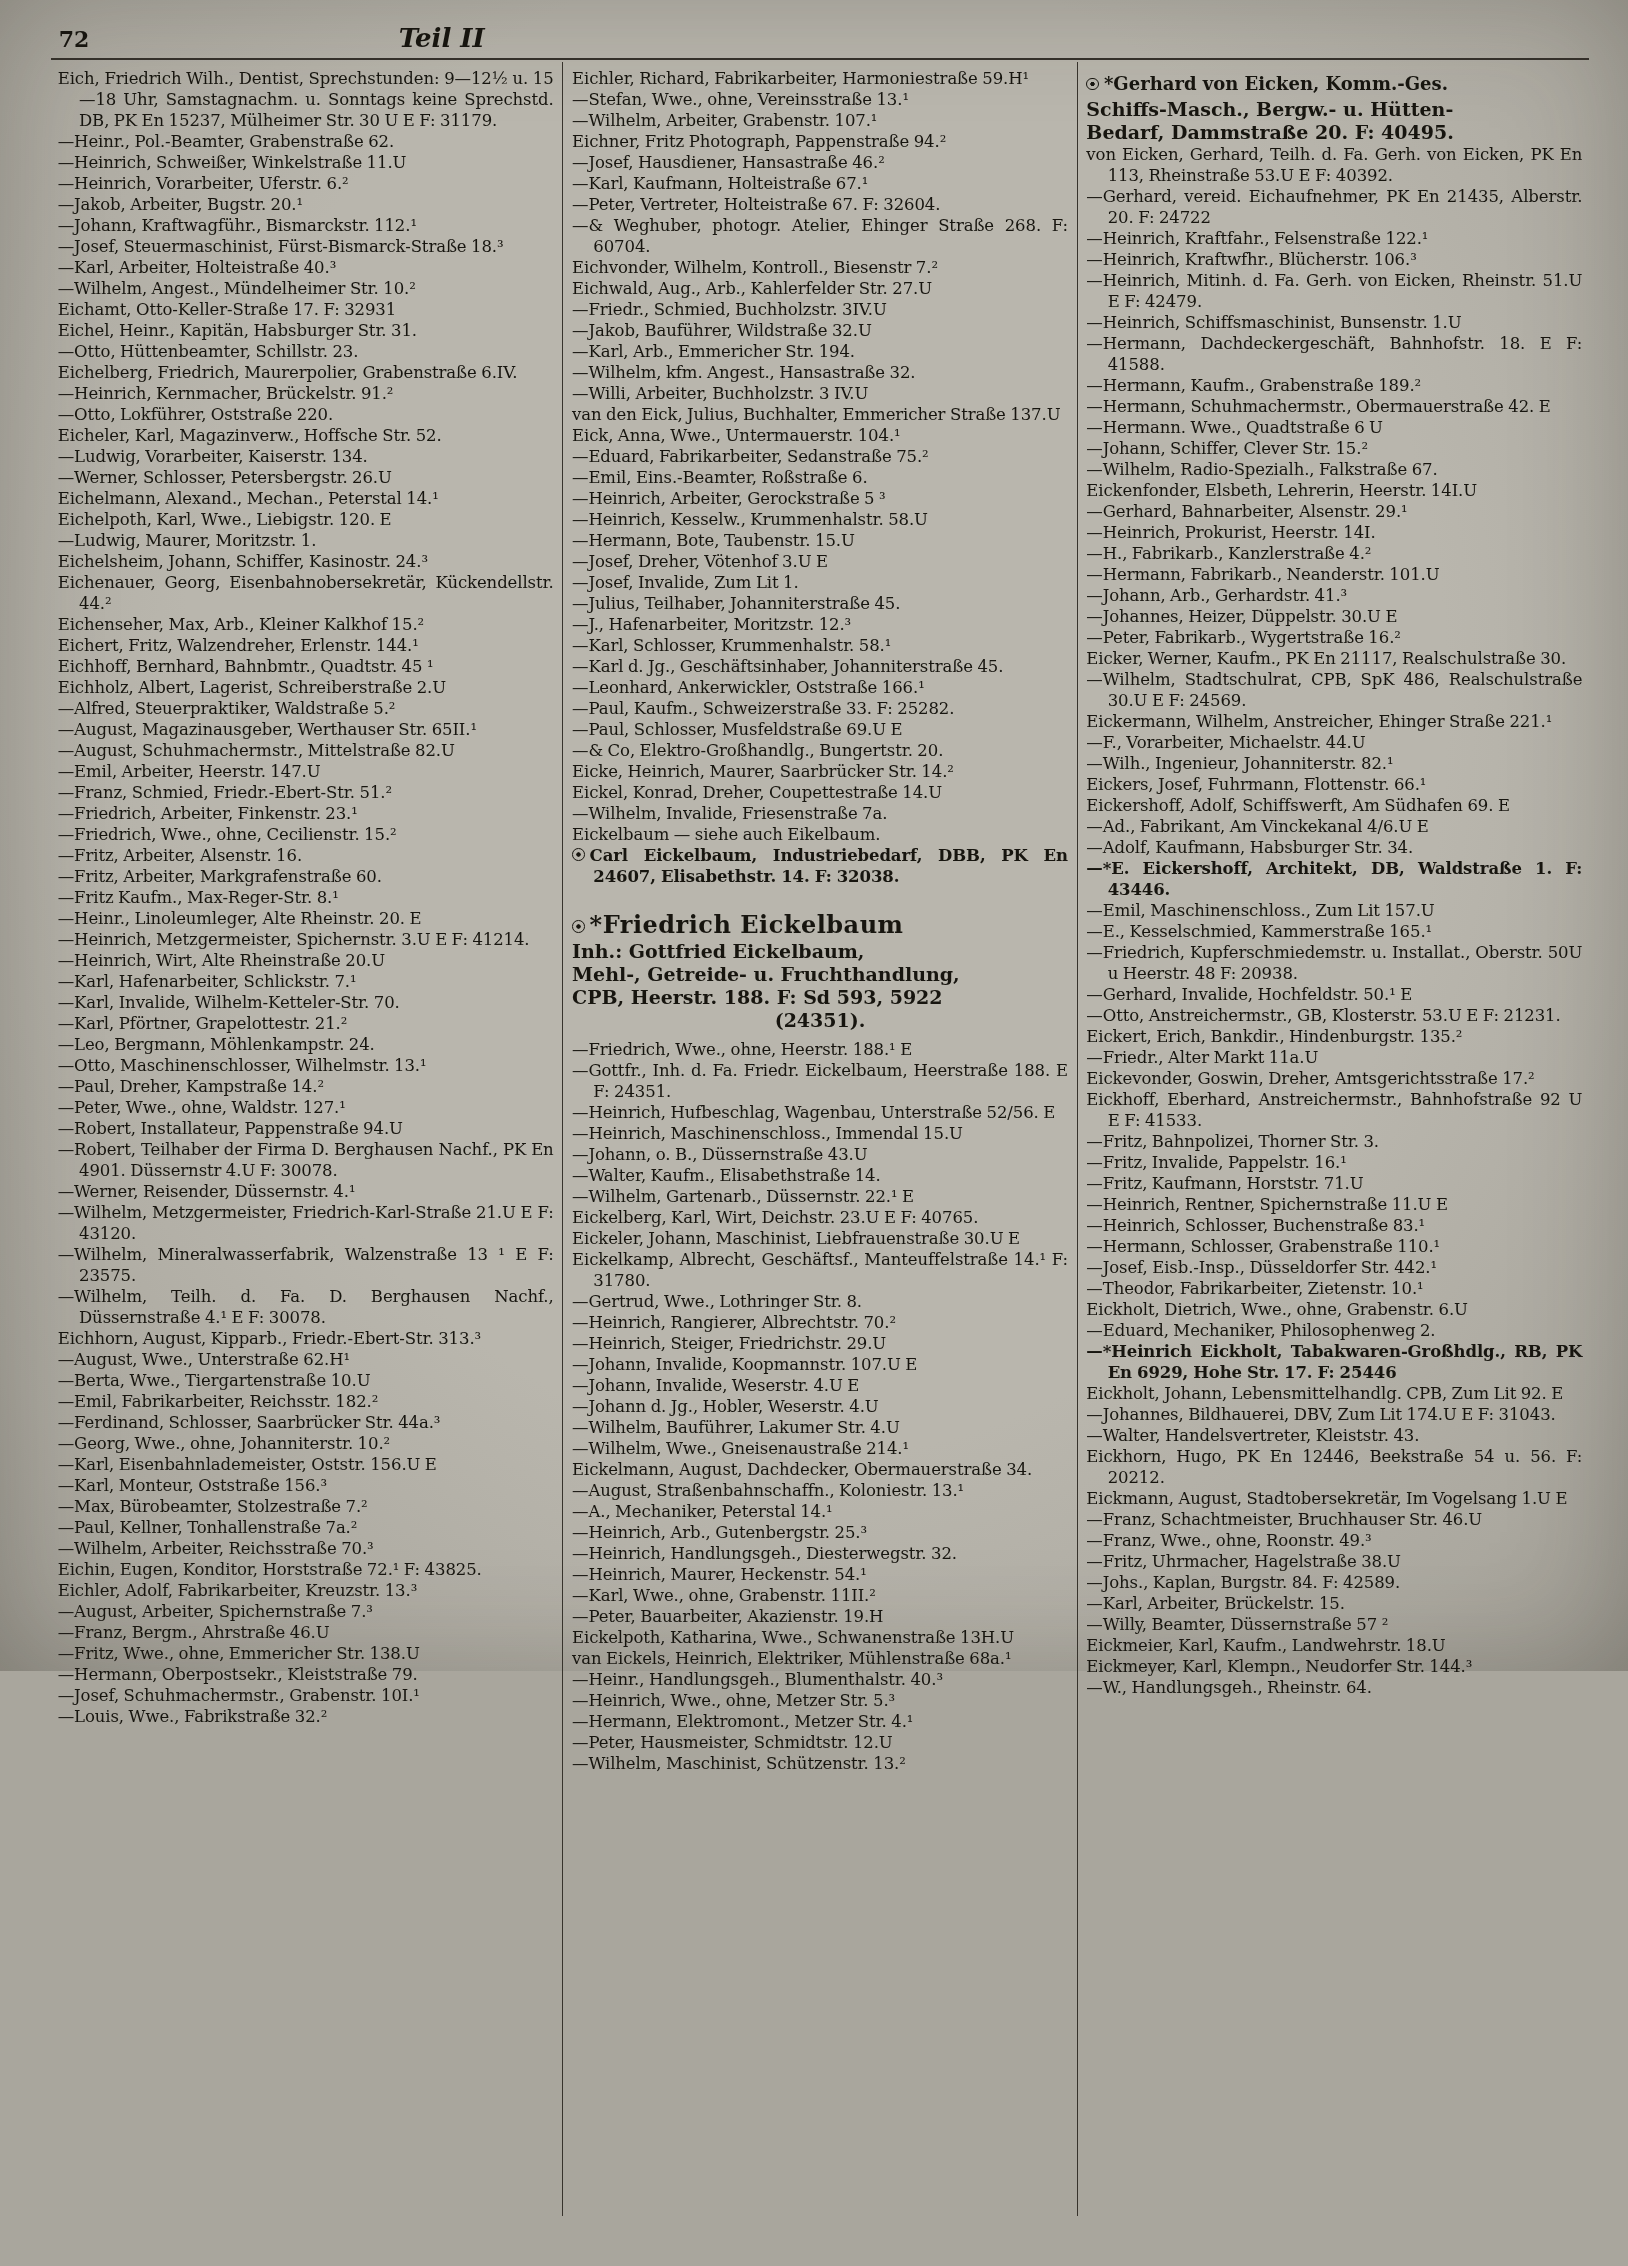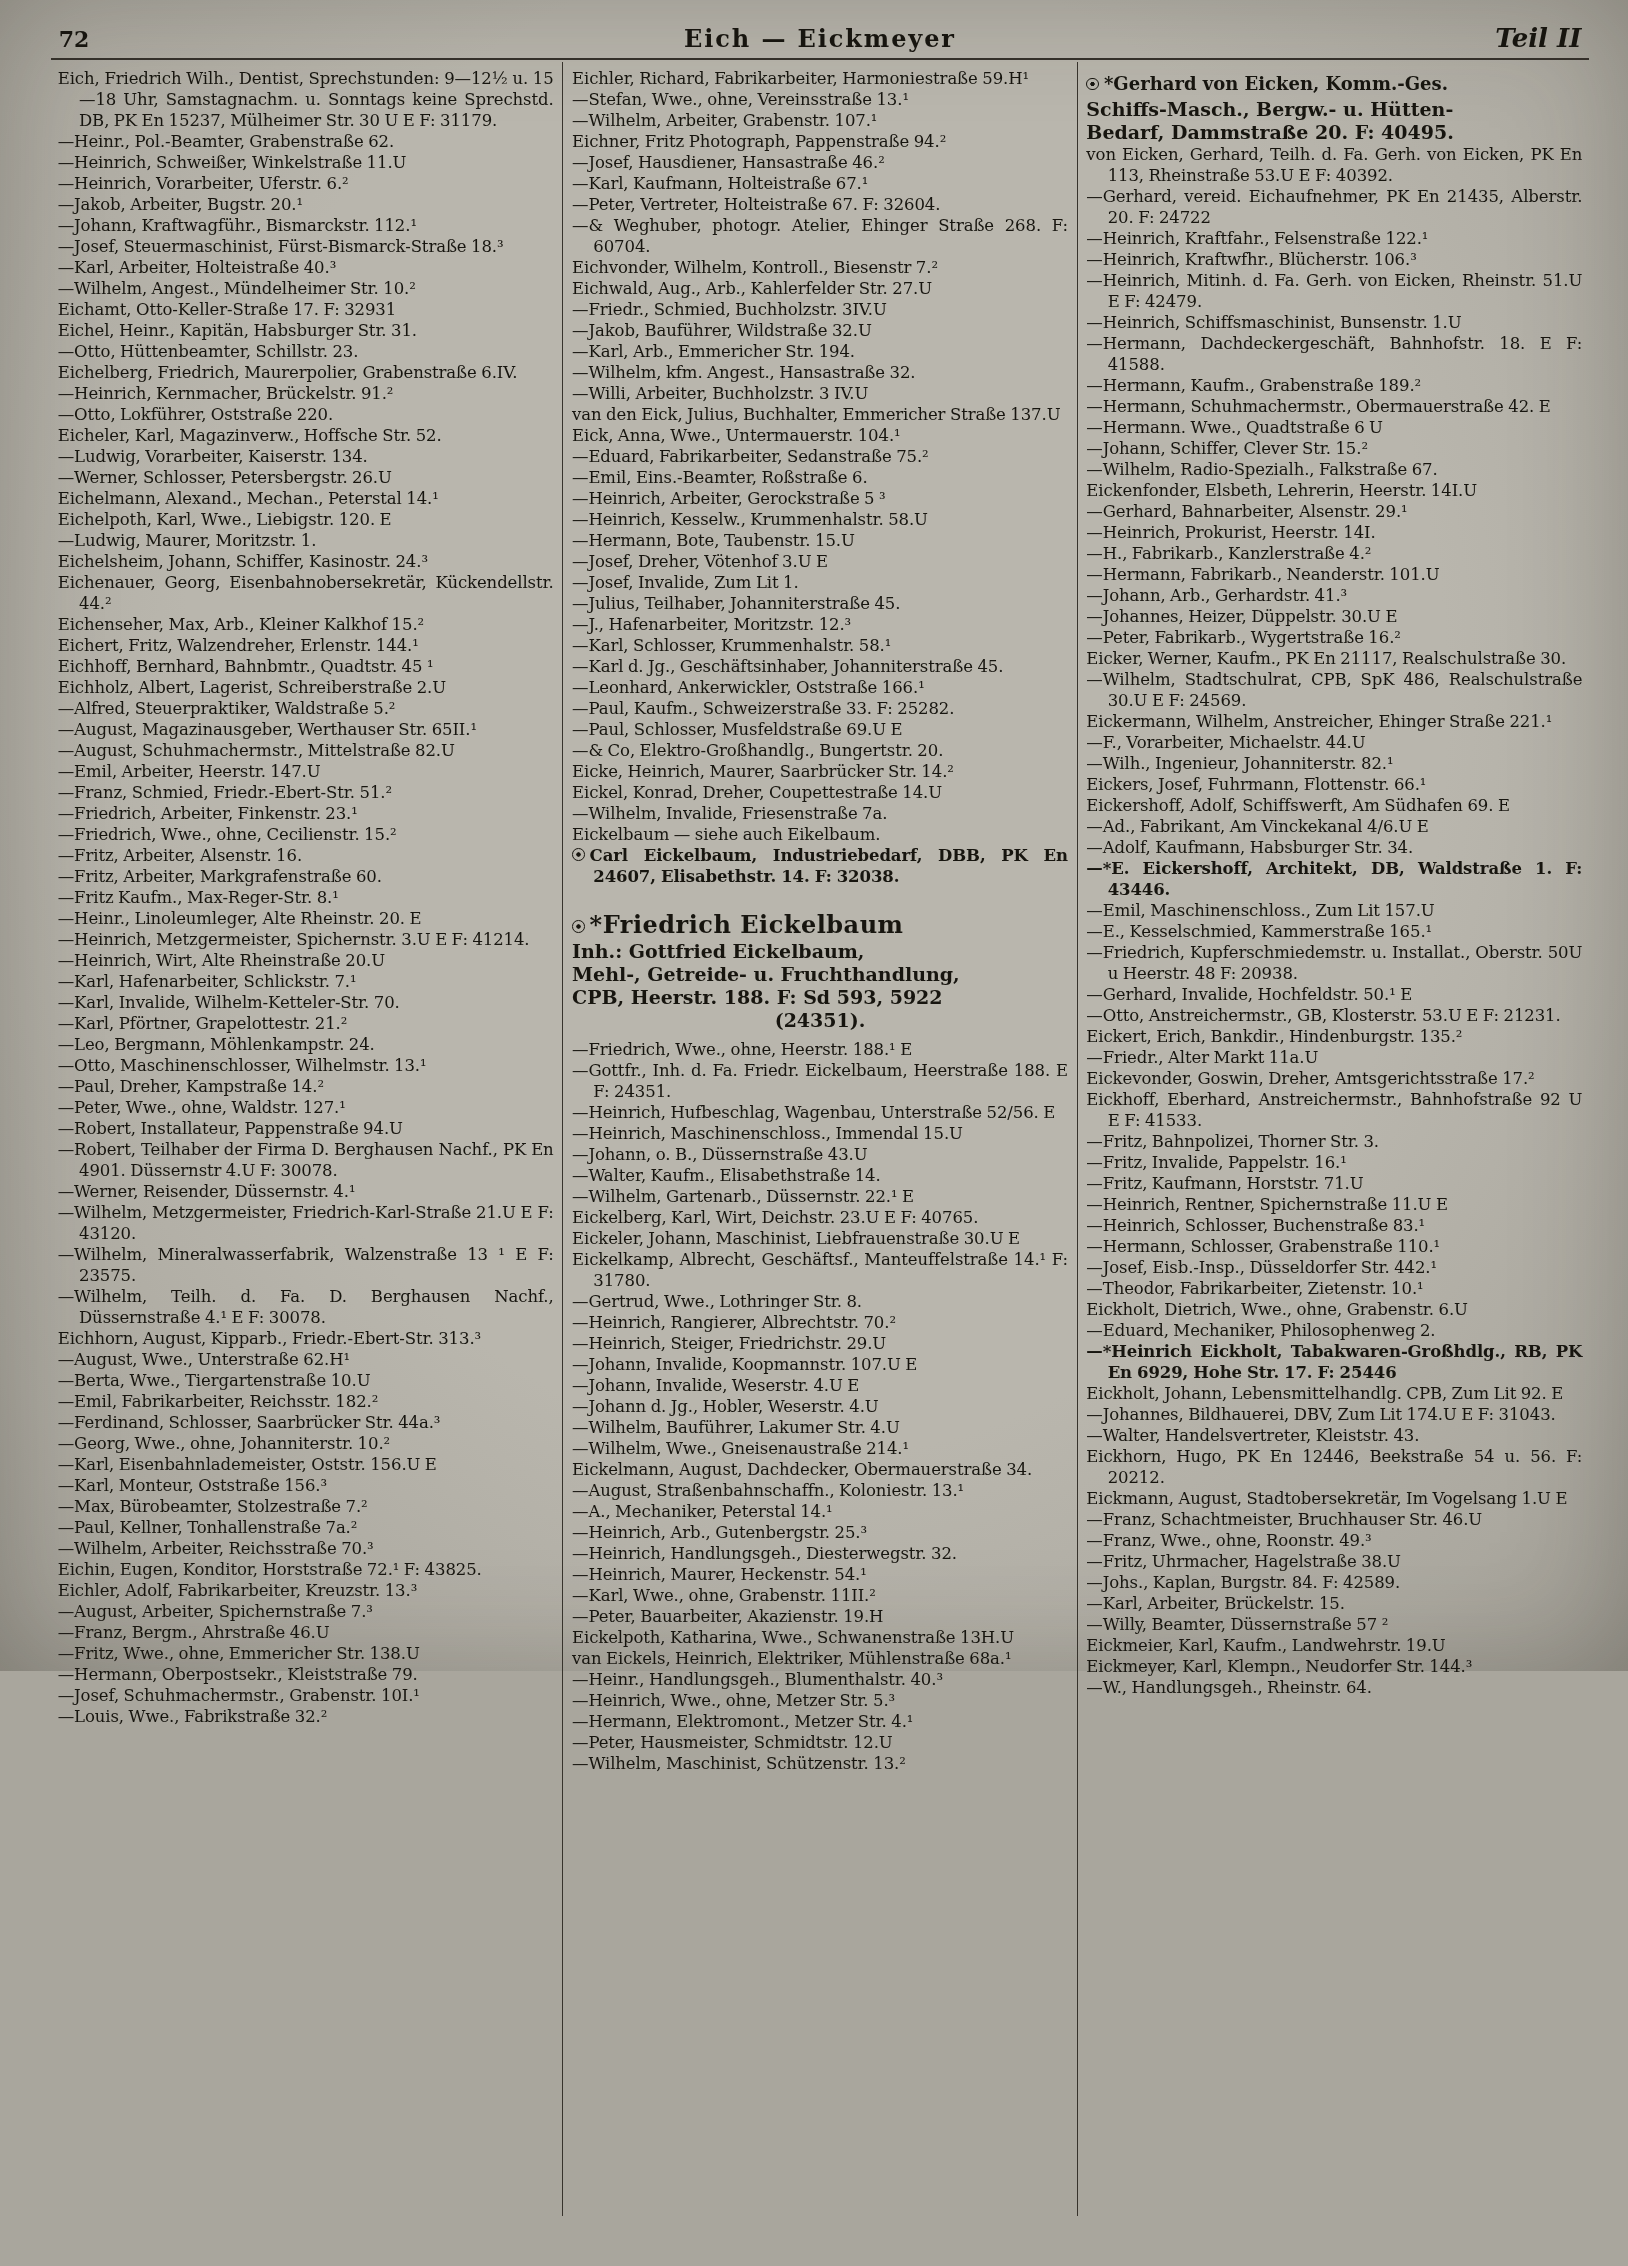--- a/index.html
+++ b/index.html
@@ -75,21 +75,20 @@
     position:relative; top:0px;
     text-indent:0;
   }
 </style>
 </head>
 <body>
 
 <div class="page">
   <div class="header">
     <div class="page-number">72</div>
-    <div class="page-title">Eich — Eickmeyer</div>
     <div class="part-label">Teil II</div>
   </div>
   <div class="header-rule"></div>
   <div class="columns">
     <div class="col">
         <div class="entry">Eich, Friedrich Wilh., Dentist, Sprechstunden: 9—12½ u. 15—18 Uhr, Samstagnachm. u. Sonntags keine Sprechstd. DB, PK En 15237, Mülheimer Str. 30 U E F: 31179.</div>
         <div class="entry">—Heinr., Pol.-Beamter, Grabenstraße 62.</div>
         <div class="entry">—Heinrich, Schweißer, Winkelstraße 11.U</div>
         <div class="entry">—Heinrich, Vorarbeiter, Uferstr. 6.²</div>
         <div class="entry">—Jakob, Arbeiter, Bugstr. 20.¹</div>
@@ -296,19 +295,19 @@
         <div class="entry">—Johannes, Bildhauerei, DBV, Zum Lit 174.U E F: 31043.</div>
         <div class="entry">—Walter, Handelsvertreter, Kleiststr. 43.</div>
         <div class="entry">Eickhorn, Hugo, PK En 12446, Beekstraße 54 u. 56. F: 20212.</div>
         <div class="entry">Eickmann, August, Stadtobersekretär, Im Vogelsang 1.U E</div>
         <div class="entry">—Franz, Schachtmeister, Bruchhauser Str. 46.U</div>
         <div class="entry">—Franz, Wwe., ohne, Roonstr. 49.³</div>
         <div class="entry">—Fritz, Uhrmacher, Hagelstraße 38.U</div>
         <div class="entry">—Johs., Kaplan, Burgstr. 84. F: 42589.</div>
         <div class="entry">—Karl, Arbeiter, Brückelstr. 15.</div>
         <div class="entry">—Willy, Beamter, Düssernstraße 57 ²</div>
-        <div class="entry">Eickmeier, Karl, Kaufm., Landwehrstr. 19.U</div>
+        <div class="entry">Eickmeier, Karl, Kaufm., Landwehrstr. 18.U</div>
         <div class="entry">Eickmeyer, Karl, Klempn., Neudorfer Str. 144.³</div>
         <div class="entry">—W., Handlungsgeh., Rheinstr. 64.</div>
       </div>
   </div>
 </div>
 
 
 </body></html>

